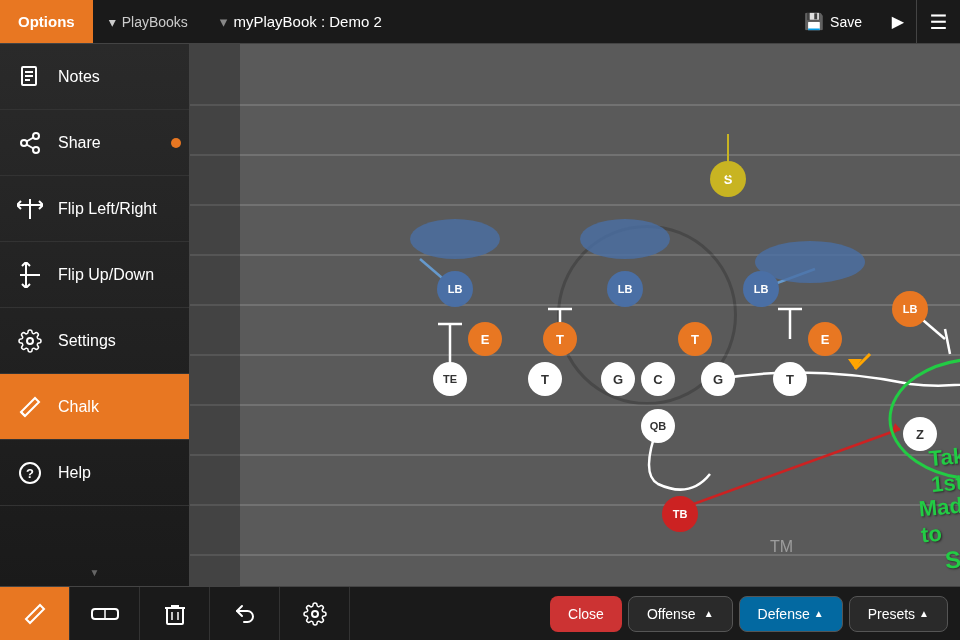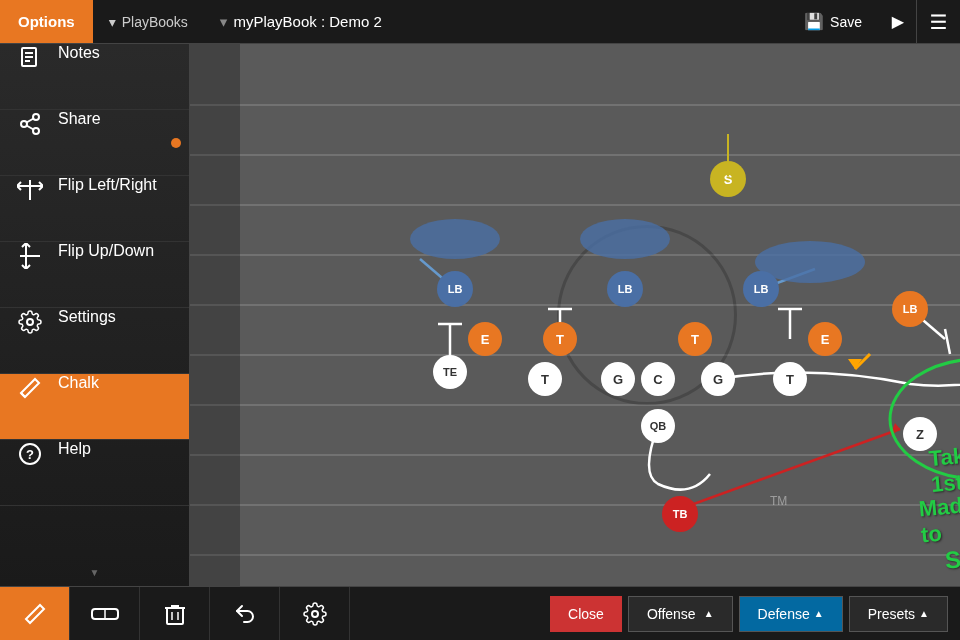--- a/index.html
+++ b/index.html
@@ -84,21 +84,21 @@
     .sidebar {
       width: 190px;
       background: linear-gradient(to bottom, #2a2a2a, #1a1a1a);
       display: flex;
       flex-direction: column;
       flex-shrink: 0;
       border-right: 1px solid #444;
     }
     .sidebar-item {
       display: flex;
-      align-items: flex-start;
+      align-items: center;
       padding: 0 16px;
       height: 66px;
       color: white;
       font-size: 16px;
       gap: 14px;
       cursor: pointer;
       border-bottom: 1px solid #333;
       position: relative;
     }
     .sidebar-item.active { background: #e87722; }
@@ -187,21 +187,21 @@
     .bottom-btn {
       display: flex;
       align-items: center;
       justify-content: center;
       height: 36px;
       padding: 10px 18px;
       color: white;
       cursor: pointer;
       font-size: 14px;
       gap: 4px;
-      border-radius: 0;
+      border-radius: 8px;
       margin-right: 6px;
     }
     .btn-close { background: #cc3333; }
     .btn-offense { background: #2a2a2a; border: 1px solid #555; gap: 8px; }
     .btn-defense { background: #0369a1; border: 1px solid #555; }
     .btn-presets { background: #2a2a2a; border: 1px solid #555; }
 
     
     .field-svg {
       position: absolute;
@@ -219,21 +219,22 @@
       font-weight: bold;
       transform: rotate(-5deg);
       text-shadow: 1px 1px 2px rgba(0,0,0,0.5);
       line-height: 1.2;
     }
 
     
     .tm-mark {
       position: absolute;
       color: rgba(255,255,255,0.4);
-      font-size: 12px;
+      font-size: 16px;
+      margin-top: 44px;
     }
   </style>
 </head>
 <body>
 
 <div class="top-bar">
   <div class="top-bar-options">
     <span>Options</span>
   </div>
   <div class="top-bar-playbooks">
@@ -397,21 +398,21 @@
     <div class="player" style="background:#4a6fa5;width:36px;height:36px;font-size:11px;left:265px;top:245px;">LB</div>
     <div class="player" style="background:#4a6fa5;width:36px;height:36px;font-size:11px;left:435px;top:245px;">LB</div>
     <div class="player" style="background:#4a6fa5;width:36px;height:36px;font-size:11px;left:571px;top:245px;">LB</div>
 
     <div class="player player-orange" style="left:295px;top:295px;">E</div>
     <div class="player player-orange" style="left:370px;top:295px;">T</div>
     <div class="player player-orange" style="left:505px;top:295px;">T</div>
     <div class="player player-orange" style="left:635px;top:295px;">E</div>
     <div class="player player-orange" style="left:720px;top:265px;font-size:11px;width:36px;height:36px;">LB</div>
 
-    <div class="player player-white" style="left:260px;top:328px;font-size:11px;">TE</div>
+    <div class="player player-white" style="left:260px;top:335px;font-size:11px;">TE</div>
     <div class="player player-white" style="left:355px;top:335px;">T</div>
     <div class="player player-white" style="left:428px;top:335px;">G</div>
     <div class="player player-white" style="left:468px;top:335px;">C</div>
     <div class="player player-white" style="left:528px;top:335px;">G</div>
     <div class="player player-white" style="left:600px;top:335px;">T</div>
     <div class="player player-white" style="left:468px;top:382px;font-size:11px;">QB</div>
 
     <div class="player player-white" style="left:730px;top:390px;">Z</div>
 
     <div class="player player-yellow" style="left:538px;top:135px;">S</div>

